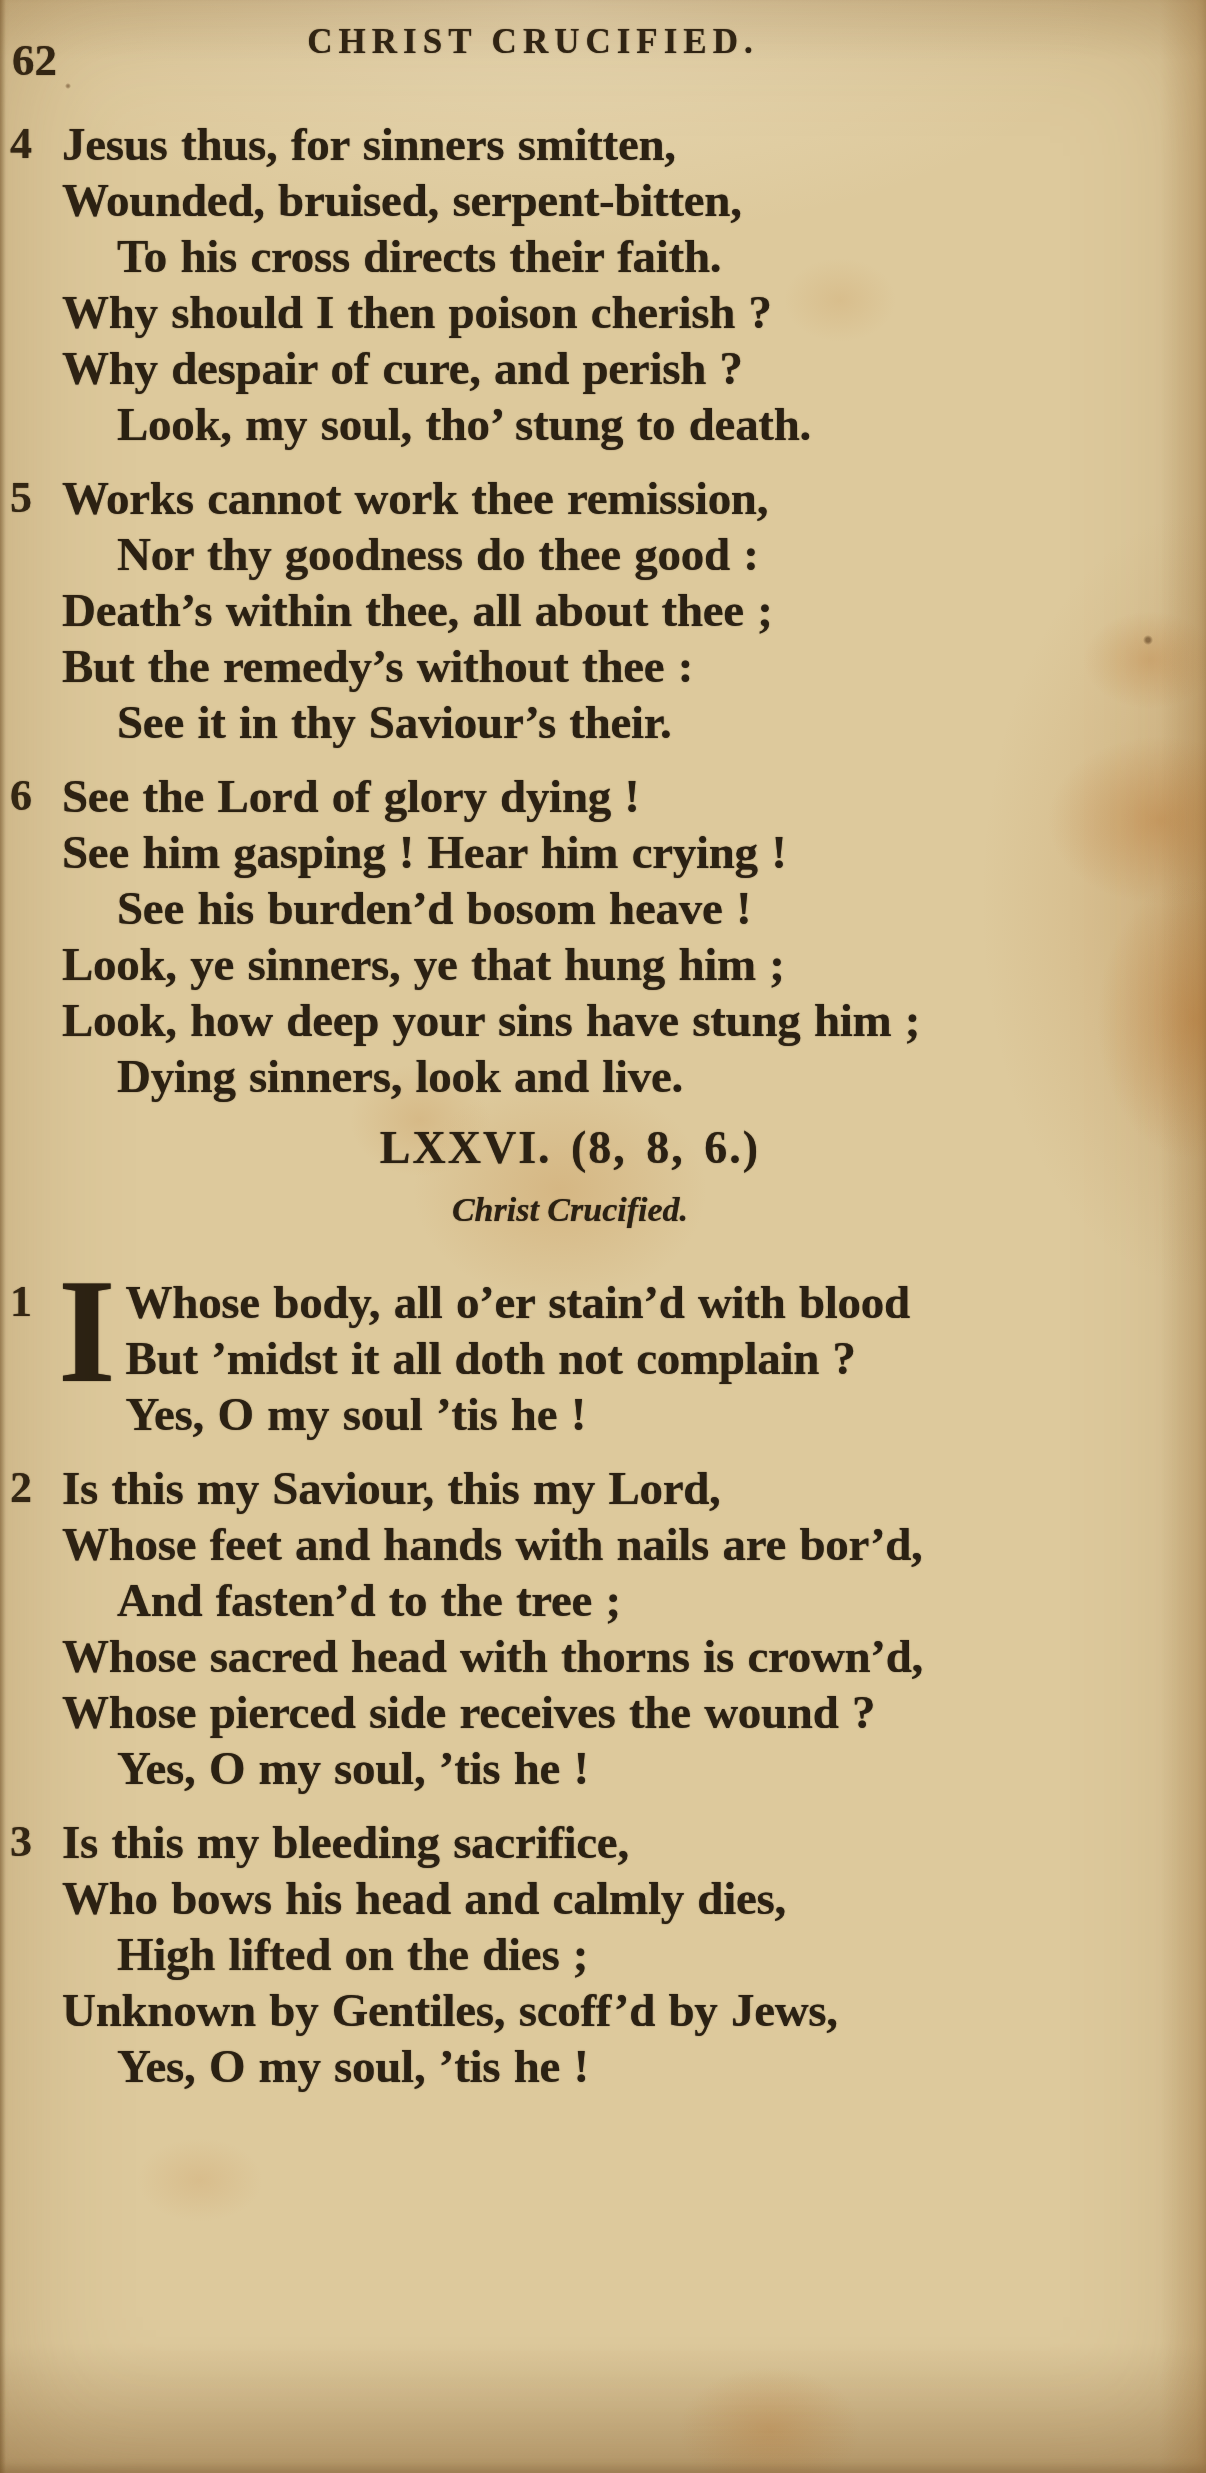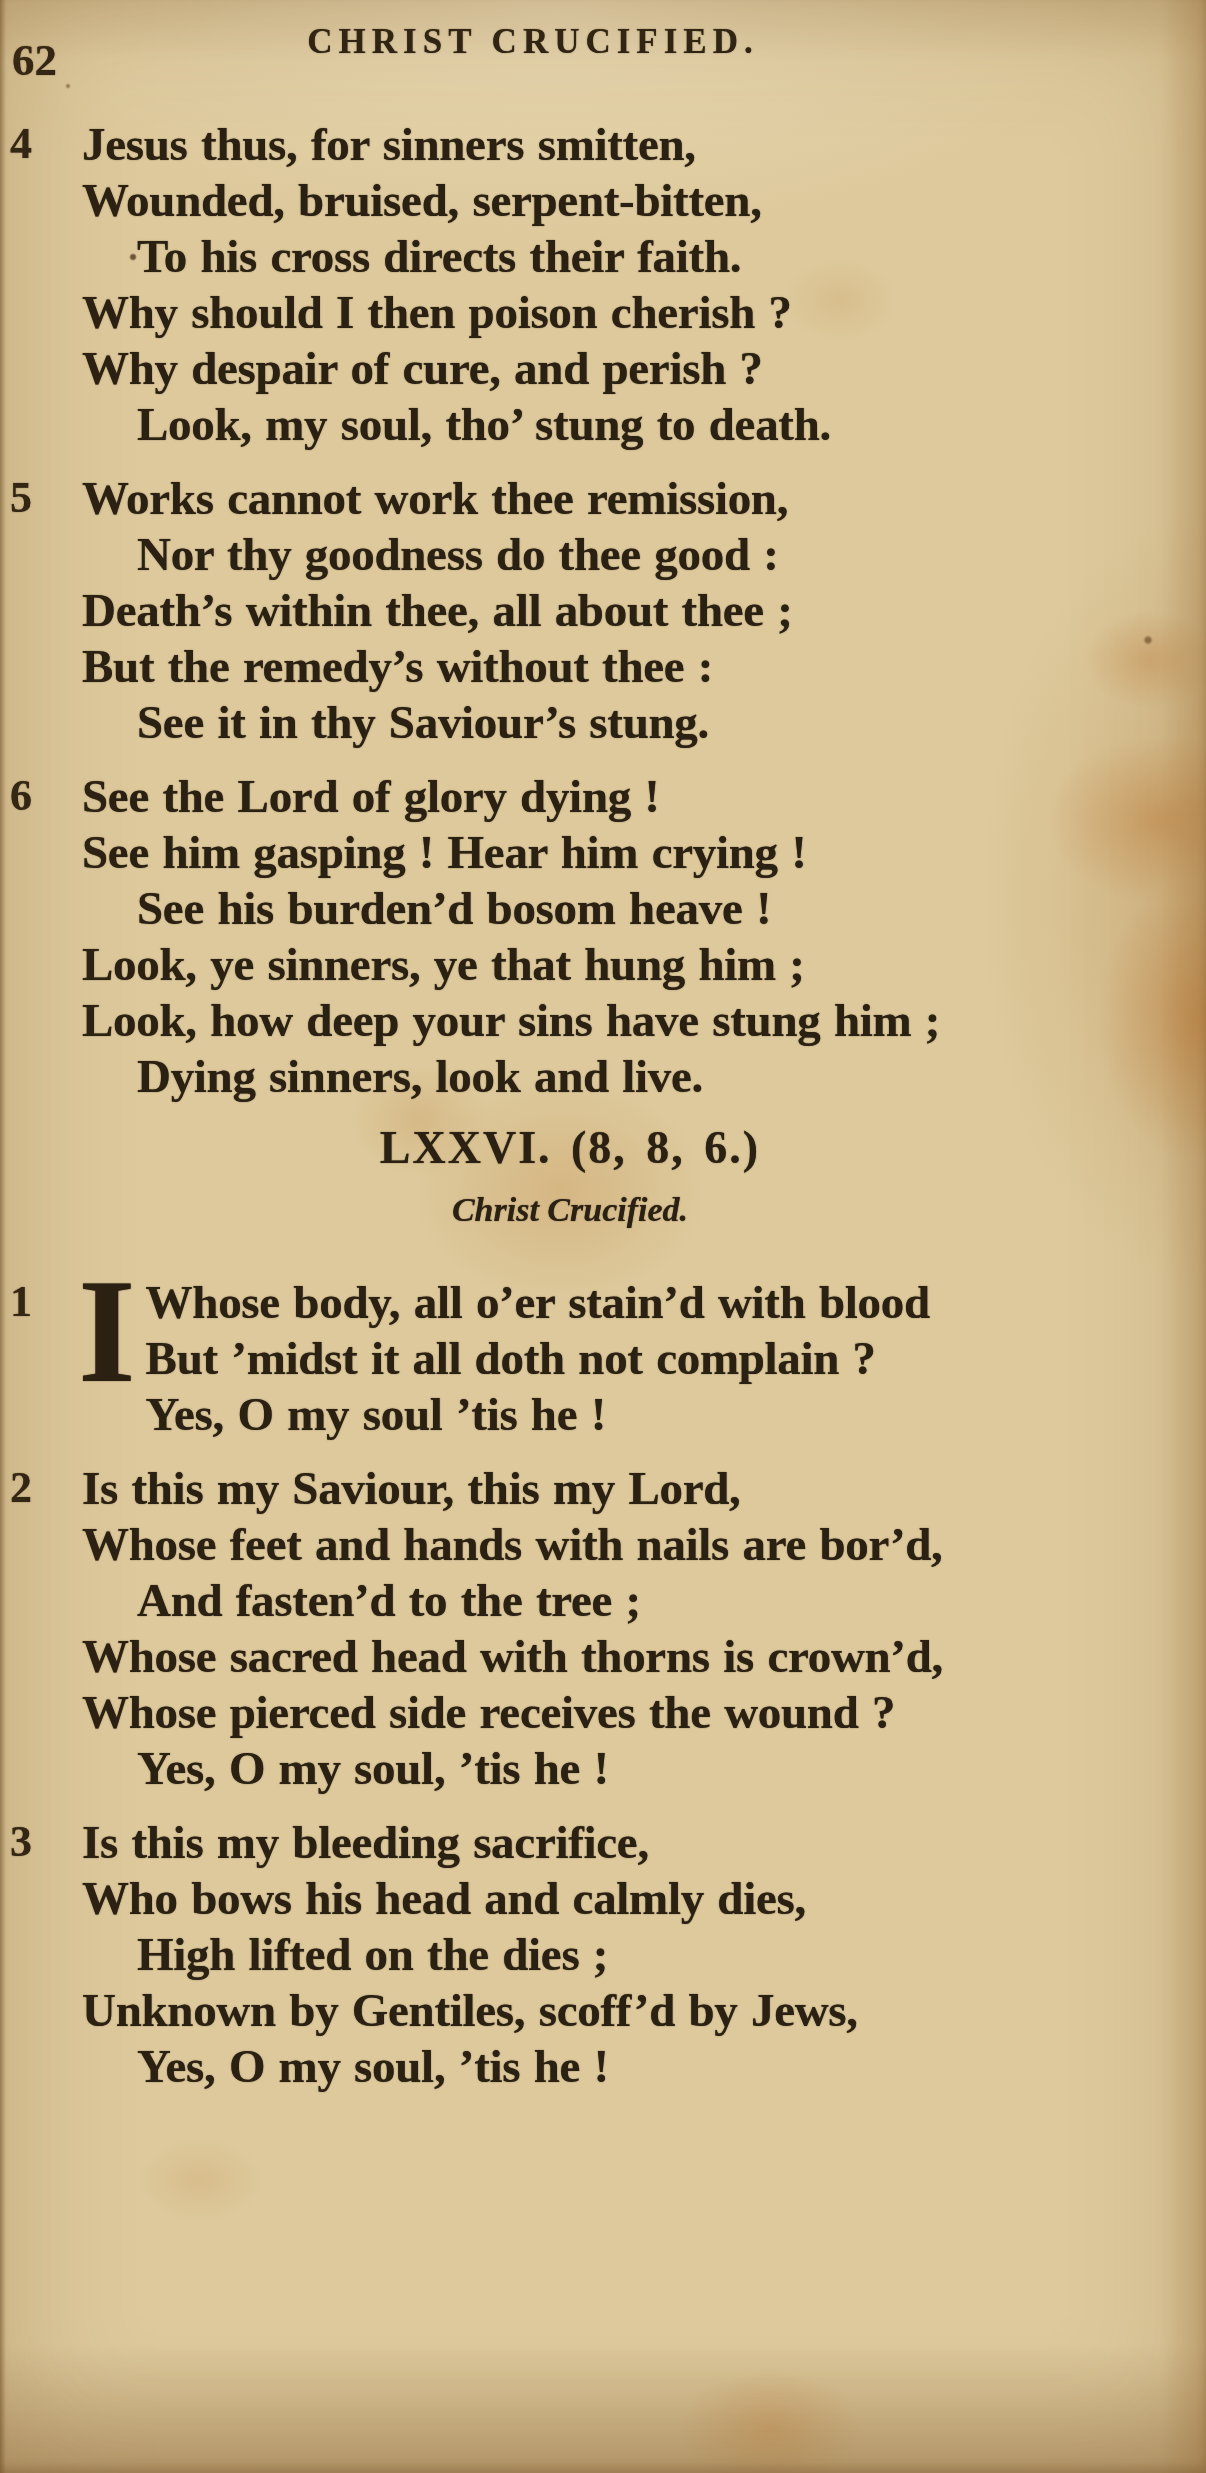--- a/index.html
+++ b/index.html
@@ -44,21 +44,21 @@
     font-size:35px;font-weight:bold;letter-spacing:6px;white-space:nowrap;
   }
 
   .hymn-block{margin:0;}
   .first-block{margin-top:42px;}
   .verse{position:relative;margin-bottom:18px;}
   .vnum{
     position:absolute;left:10px;top:2px;
     font-size:44px;font-weight:bold;
   }
-  .vlines{margin-left:82px;}
+  .vlines{margin-left:62px;}
   .line{
     font-size:47px;font-weight:bold;line-height:56px;
     letter-spacing:-0.3px;word-spacing:2px;white-space:nowrap;
   }
   .ind{margin-left:55px;}
 
   .hymn-heading{
     width:1140px;text-align:center;
     font-size:46px;font-weight:bold;line-height:52px;letter-spacing:2px;word-spacing:6px;
   }
@@ -97,21 +97,21 @@
       </div>
     </div>
 
     <div class="verse">
       <span class="vnum">5</span>
       <div class="vlines">
         <div class="line">Works cannot work thee remission,</div>
         <div class="line ind">Nor thy goodness do thee good :</div>
         <div class="line">Death’s within thee, all about thee ;</div>
         <div class="line">But the remedy’s without thee :</div>
-        <div class="line ind">See it in thy Saviour’s stung.</div>
+        <div class="line ind">See it in thy Saviour’s their.</div>
       </div>
     </div>
 
     <div class="verse">
       <span class="vnum">6</span>
       <div class="vlines">
         <div class="line">See the Lord of glory dying !</div>
         <div class="line">See him gasping ! Hear him crying !</div>
         <div class="line ind">See his burden’d bosom heave !</div>
         <div class="line">Look, ye sinners, ye that hung him ;</div>

